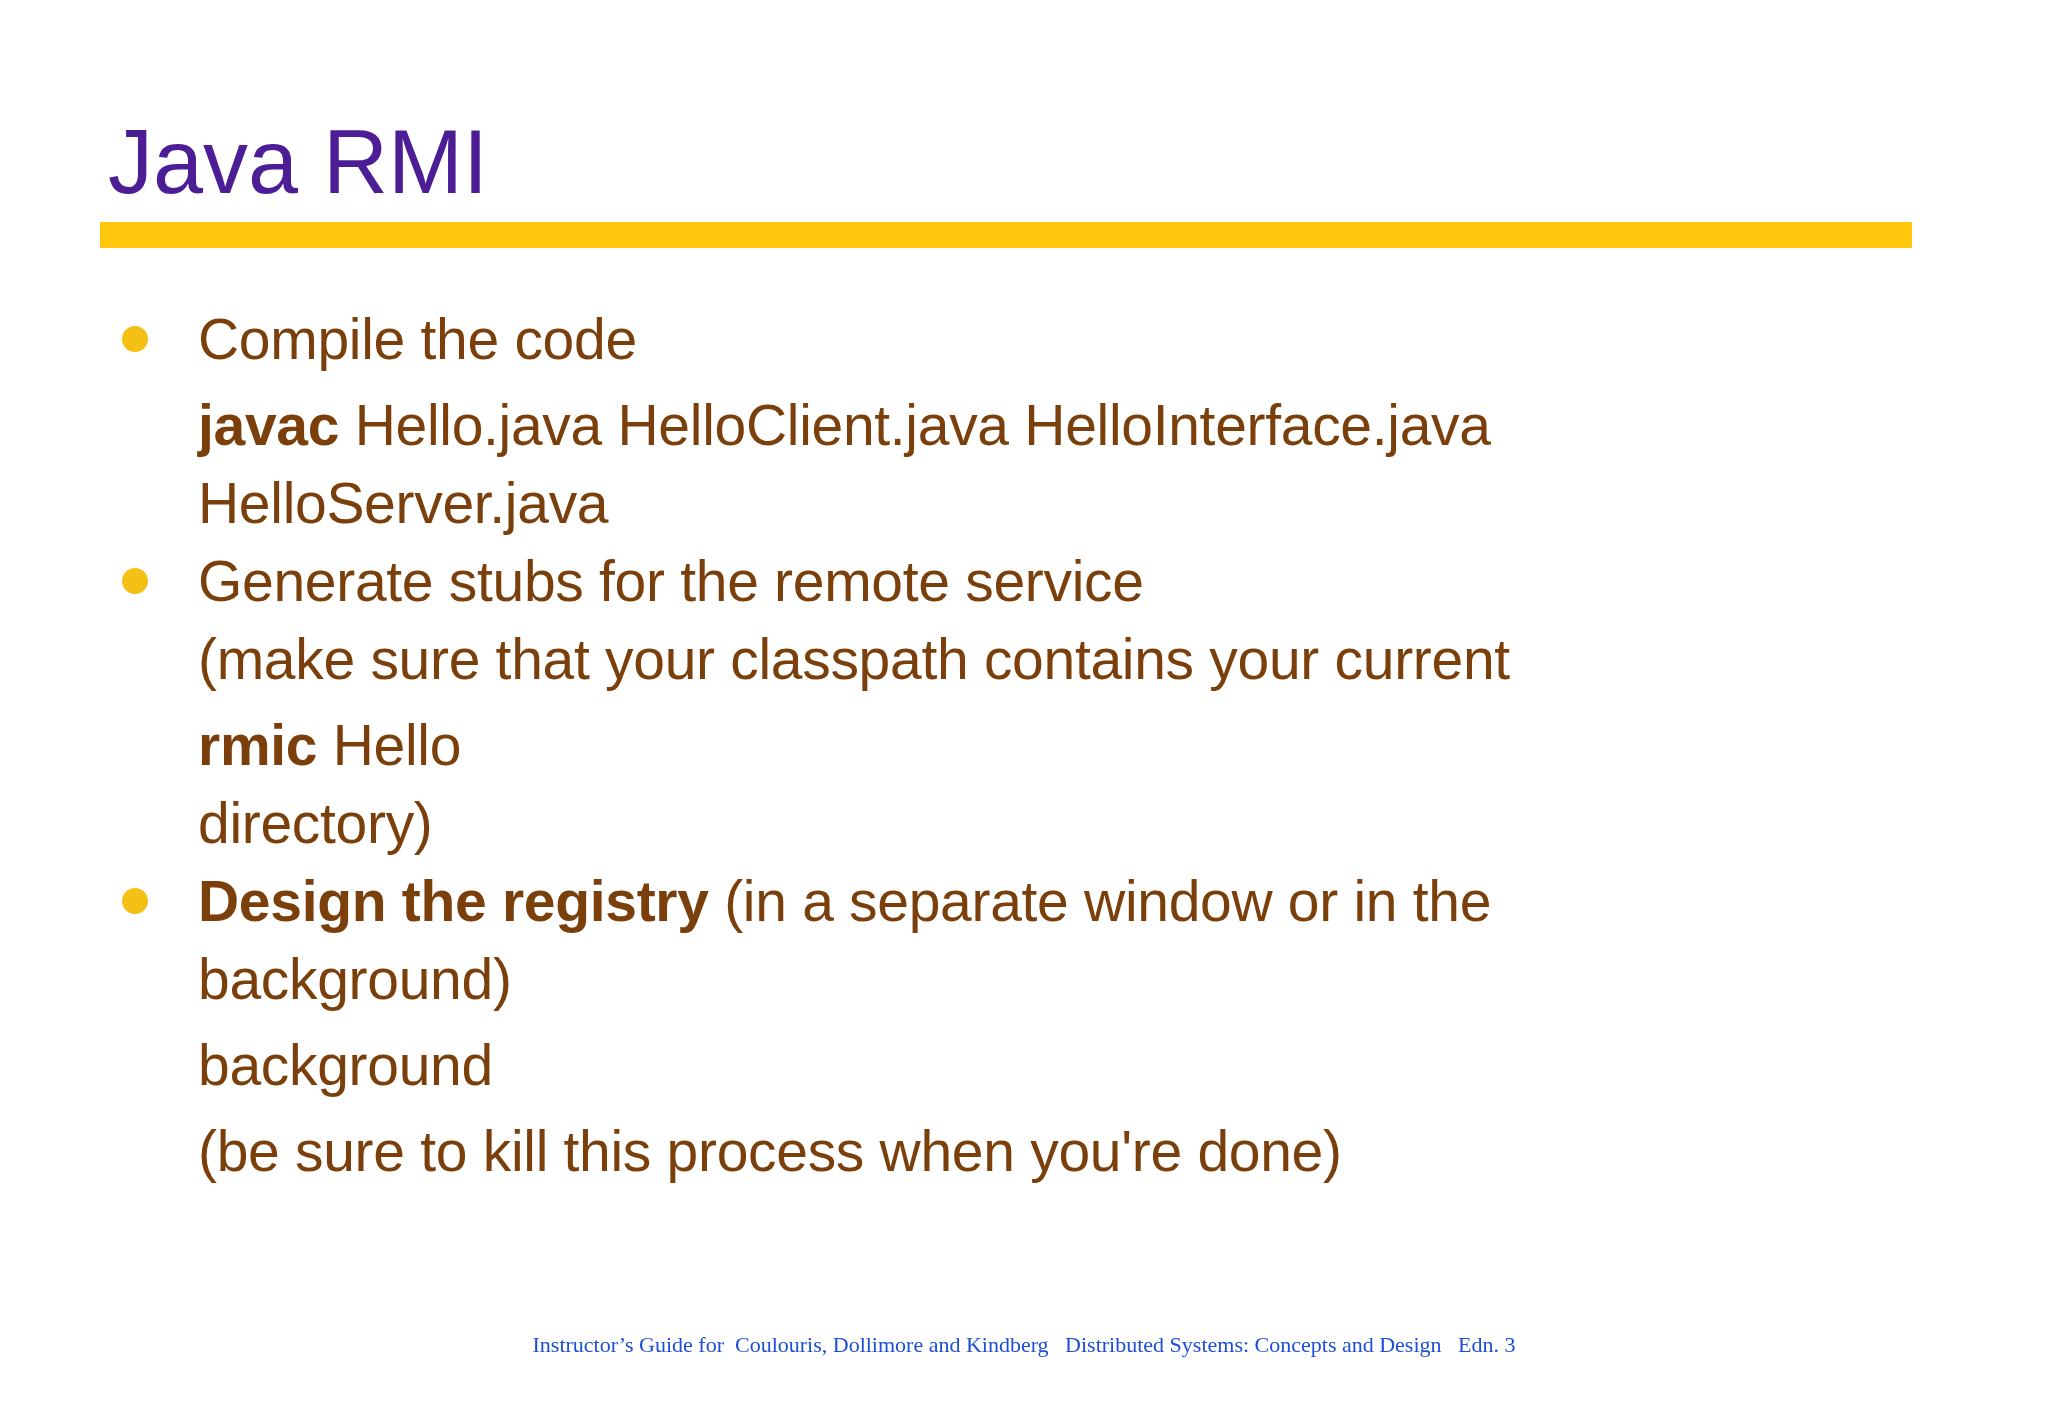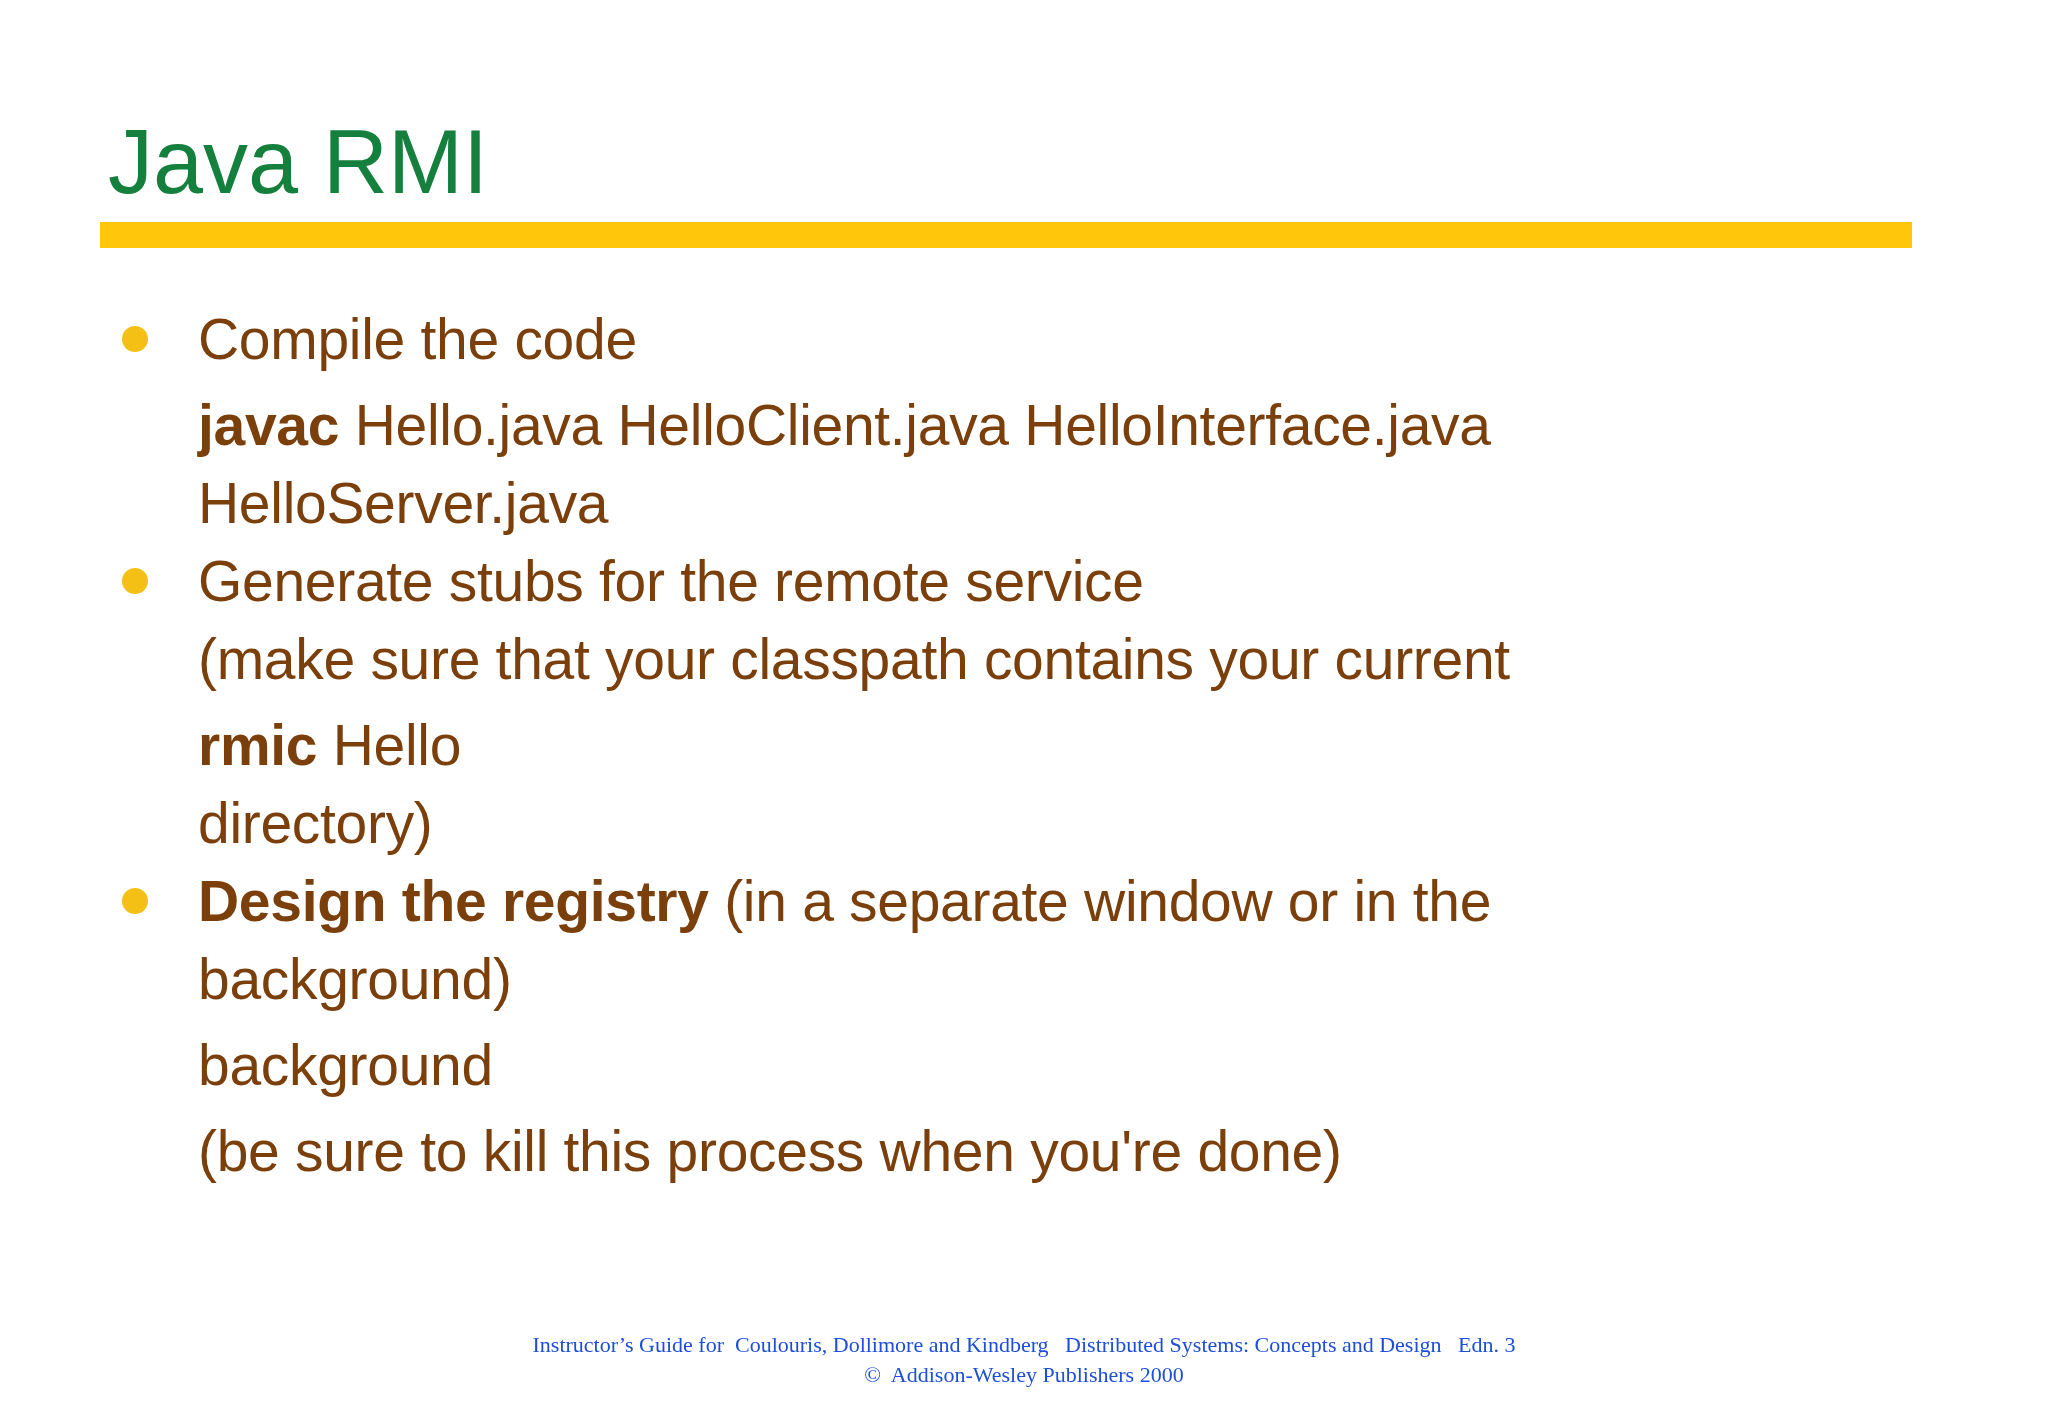--- a/index.html
+++ b/index.html
@@ -16,21 +16,21 @@
     overflow: hidden;
   }
 
   
   .slide-title {
     position: absolute;
     left: 108px;
     top: 55px;
     font-size: 90px;
     line-height: 1.05;
-    color: #15803d;
+    color: #4c1d95;
     font-weight: normal;
     letter-spacing: 0px;
     white-space: nowrap;
   }
 
   
   .title-rule {
     position: absolute;
     left: 100px;
     top: 222px;
@@ -120,16 +120,15 @@
       <div class="line"><b>Design the registry</b><span> (in a separate window or in the</span></div>
     </div>
     <div class="line cont">background)</div>
     <div class="line cont bold sp-top-sm">background</div>
     <div class="line cont sp-top-sm">(be sure to kill this process when you're done)</div>
 
   </div>
 
   <div class="footer">
     <div class="footer-line1">Instructor’s Guide for  Coulouris, Dollimore and Kindberg   Distributed Systems: Concepts and Design   Edn. 3</div>
-    <div class="footer-line2">©  Addison-Wesley Publishers 2000</div>
   </div>
 
 </div>
 
 </body></html>

